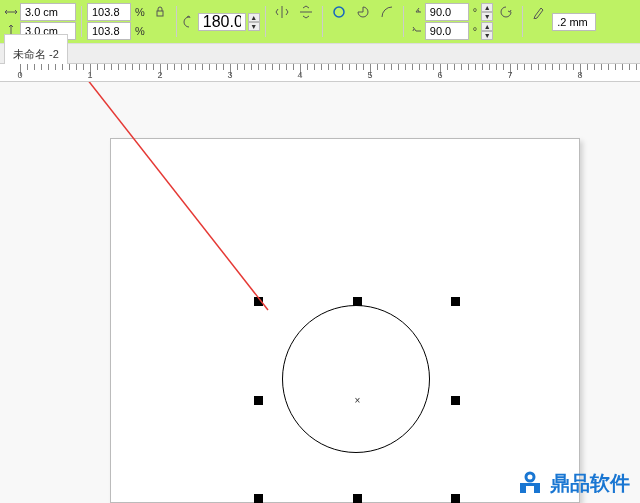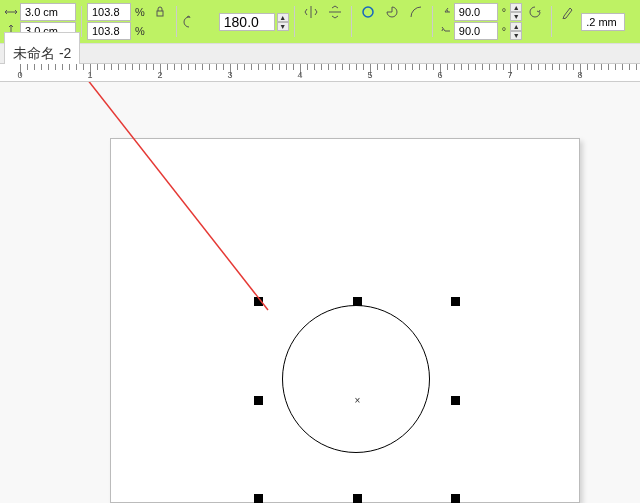--- a/index.html
+++ b/index.html
@@ -6,38 +6,38 @@
   body { font-family: Arial, sans-serif; font-size: 11px; color: #333; background: #fff; width: 640px; height: 503px; overflow: hidden; position: relative; }
   .toolbar { height: 44px; background: #bef264; border-bottom: 1px solid #ddd; display: flex; align-items: stretch; padding: 2px 4px; gap: 2px; }
   .tb-col { display: flex; flex-direction: column; justify-content: center; gap: 1px; }
   .tb-row { display: flex; align-items: center; gap: 2px; }
   .icon-btn { width: 22px; height: 20px; display: flex; align-items: center; justify-content: center; border: 1px solid transparent; cursor: pointer; }
   .num-input { width: 56px; height: 18px; border: 1px solid #bbb; background: #fff; padding: 0 4px; font-size: 11px; }
   .num-small { width: 44px; }
   .pct { font-size: 11px; color: #333; padding: 0 2px; }
   .sep { width: 1px; background: #ccc; margin: 4px 3px; }
   .tab-bar { height: 20px; background: #eee; border-bottom: 1px solid #ccc; display: flex; align-items: center; padding-left: 4px; }
-  .tab { padding: 12px 8px; font-size: 14px; background: #fff; border: 1px solid #ccc; border-bottom: none; }
+  .tab { padding: 12px 8px; font-size: 11px; background: #fff; border: 1px solid #ccc; border-bottom: none; }
   .ruler-h { height: 18px; background: #fff; border-bottom: 1px solid #ccc; position: relative; overflow: hidden; font-size: 9px; color: #555; }
   .ruler-h .tick { position: absolute; top: 0; width: 1px; height: 6px; background: #888; }
   .ruler-h .tick.major { height: 12px; }
   .ruler-h .lbl { position: absolute; top: 6px; transform: translateX(-50%); }
   .canvas-area { position: absolute; left: 0; top: 82px; right: 0; bottom: 0; background: #f8f8f8; }
   .page { position: absolute; left: 110px; top: 56px; width: 470px; height: 365px; background: #fff; border: 1px solid #bbb; box-shadow: 3px 3px 5px rgba(0,0,0,0.15); }
   .selection { position: absolute; left: 258px; top: 219px; width: 198px; height: 198px; }
   .handle { position: absolute; width: 9px; height: 9px; background: #000; }
   .h-tl { left: -4px; top: -4px; } .h-tm { left: 50%; top: -4px; margin-left: -4px; } .h-tr { right: -4px; top: -4px; }
   .h-ml { left: -4px; top: 50%; margin-top: -4px; } .h-mr { right: -4px; top: 50%; margin-top: -4px; }
   .h-bl { left: -4px; bottom: -4px; } .h-bm { left: 50%; bottom: -4px; margin-left: -4px; } .h-br { right: -4px; bottom: -4px; }
   .center-mark { position: absolute; left: 50%; top: 50%; width: 9px; height: 9px; margin: -4px 0 0 -4px; font-size: 10px; text-align: center; line-height: 9px; }
   .circle { position: absolute; left: 24px; top: 4px; width: 148px; height: 148px; border: 1px solid #000; border-radius: 50%; }
   svg.arrow { position: absolute; left: 0; top: 0; pointer-events: none; }
   .watermark { position: absolute; right: 10px; bottom: 6px; display: flex; align-items: center; gap: 6px; font-size: 20px; font-weight: bold; color: #1976d2; }
   .wm-icon { width: 28px; height: 28px; }
-  .angle-input { width: 56px; height: 18px; border: 1px solid #bbb; background: #fff; font-size: 14px; padding: 0 4px; margin-left: 21px; }
+  .angle-input { width: 48px; height: 18px; border: 1px solid #bbb; background: #fff; font-size: 16px; padding: 0 4px; }
   .spinner { display: flex; flex-direction: column; }
   .spin-btn { width: 12px; height: 9px; display: flex; align-items: center; justify-content: center; font-size: 7px; background: #eee; border: 1px solid #bbb; cursor: pointer; }
   .icon-sm { width: 14px; height: 14px; }
 </style>
 </head>
 <body>
 
 <div class="toolbar">
   <div class="tb-col">
     <div class="tb-row">
@@ -284,13 +284,22 @@
 
   <svg class="arrow" width="640" height="420">
     <defs>
       <marker id="arrhead" markerWidth="12" markerHeight="10" refX="2" refY="5" orient="auto">
         <polygon points="0,0 12,5 0,10" fill="#e53935"></polygon>
       </marker>
     </defs>
     <line x1="268" y1="228" x2="58" y2="-40" stroke="#e53935" stroke-width="1.5" marker-end="url(#arrhead)"></line>
   </svg>
 
+  <div class="watermark">
+    <svg class="wm-icon" viewBox="0 0 28 28">
+      <circle cx="14" cy="8" r="4" fill="none" stroke="#1976d2" stroke-width="3"></circle>
+      <rect x="4" y="14" width="6" height="10" fill="#1976d2"></rect>
+      <rect x="18" y="14" width="6" height="10" fill="#1976d2"></rect>
+      <rect x="4" y="14" width="20" height="3" fill="#1976d2"></rect>
+    </svg>
+    <span>鼎品软件</span>
+  </div>
 </div>
 
 </body></html>

